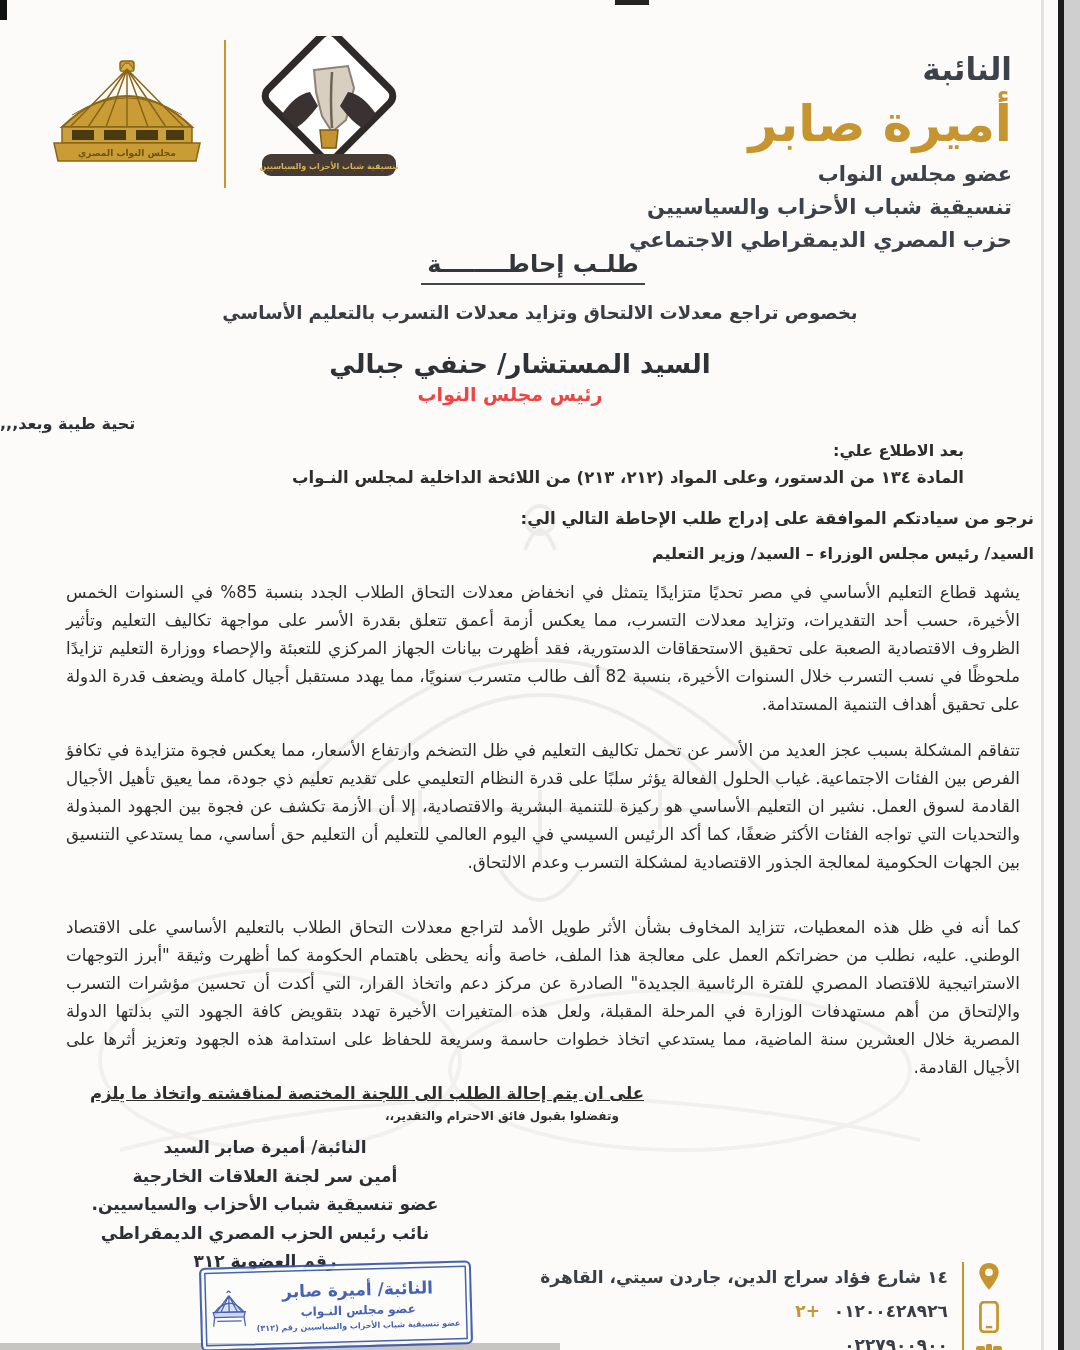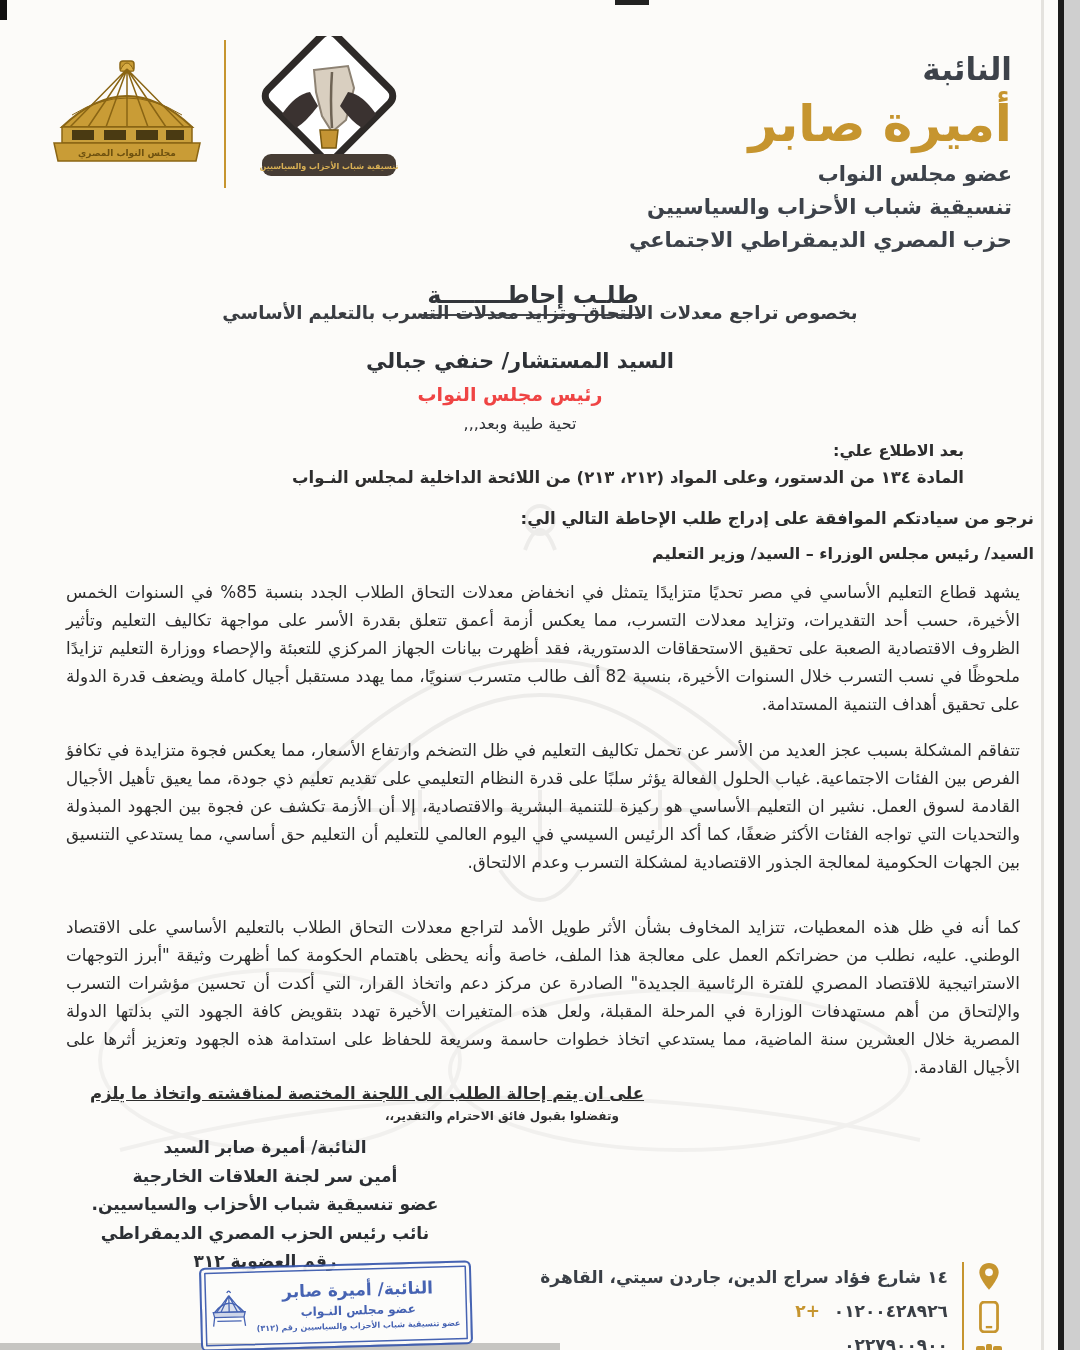--- a/index.html
+++ b/index.html
@@ -21,33 +21,33 @@
   .watermark { position:absolute; left:240px; top:490px; opacity:0.055; pointer-events:none; }
   .watermark2 { position:absolute; left:60px; top:930px; opacity:0.04; pointer-events:none; }
   
   .lh-text { position:absolute; top:52px; right:68px; text-align:right; line-height:1.15; }
   .lh-role { font-size:31px; font-weight:700; color:#3d424a; }
   .lh-name { font-size:50px; font-weight:700; color:#c6952f; margin-top:8px; }
   .lh-sub  { font-size:21px; font-weight:700; color:#3d424a; margin-top:9px; }
   .logos { position:absolute; left:48px; top:36px; display:flex; align-items:center; gap:18px; direction:ltr; }
   .logo-divider { width:2px; height:148px; background:#c6952f; }
   
-  .title-row { position:absolute; top:250px; left:0; right:14px; text-align:center;margin-top:31px; }
+  .title-row { position:absolute; top:250px; left:0; right:14px; text-align:center; }
   .title-row span {
     display:inline-block; font-size:24px; font-weight:700; color:#33363b;
     border-bottom:2.5px solid #43464b; padding:0 6px 5px 6px;
   }
   .subject { position:absolute; top:302px; left:0; right:0; text-align:center;
     font-size:18px; font-weight:700; color:#3a3d42; }
   .addr-name { position:absolute; top:349px; left:0; right:40px; text-align:center;
-    font-size:21px; font-weight:700; color:#2e3136; }
+    font-size:26px; font-weight:700; color:#2e3136; }
   .addr-title { position:absolute; top:383px; left:0; right:60px; text-align:center;
     font-size:19px; font-weight:700; color:#ef4444; }
-  .greeting { position:absolute; top:414px; left:0; right:40px; text-align:center;
-    font-size:16px; font-weight:400; color:#2e3136; }
+  .greeting { position:absolute; top:414px; left:0; right:40px; text-align:left;
+    font-size:16px; font-weight:700; color:#2e3136; }
   .review-intro { position:absolute; top:441px; right:116px; font-size:16px; font-weight:700; }
   .legal-basis  { position:absolute; top:468px; right:116px; left:70px; text-align:right;
     font-size:16.5px; font-weight:700; }
   .request-line { position:absolute; top:509px; right:46px; font-size:16.5px; font-weight:700; }
   .recipients   { position:absolute; top:544px; right:46px; font-size:16px; font-weight:700; }
   .body-para {
     position:absolute; right:60px; left:66px;
     font-size:16.8px; font-weight:400; line-height:28px;
     text-align:justify; text-align-last:right; color:#2c2c2c;
   }

